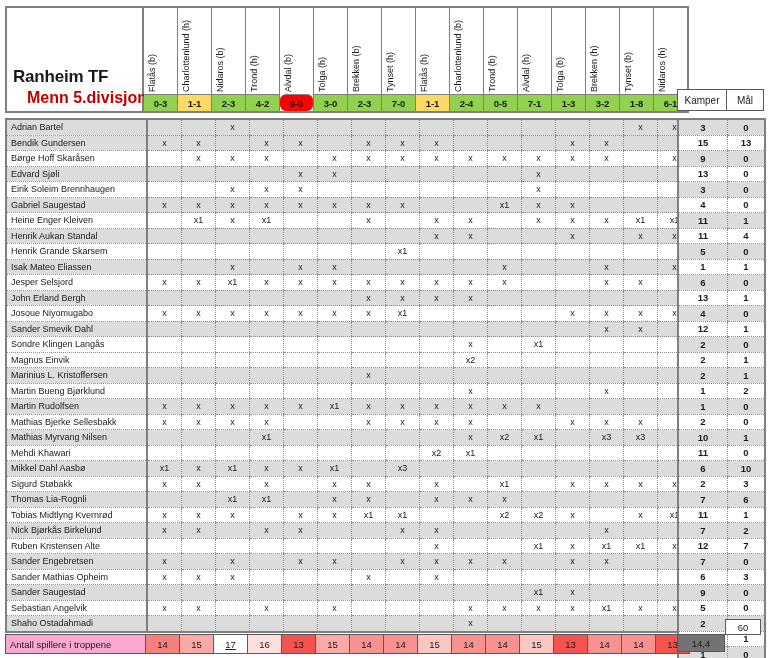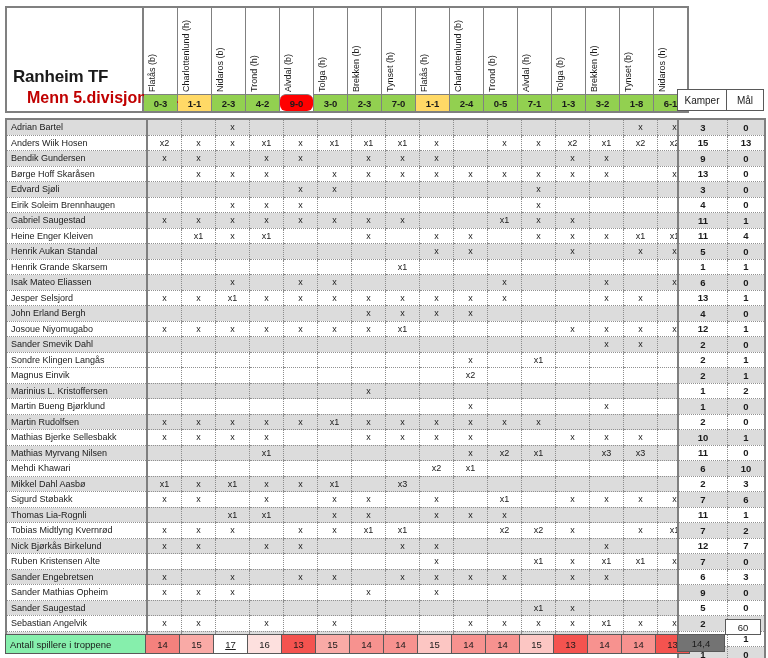--- a/index.html
+++ b/index.html
@@ -209,21 +209,21 @@
     height: 18px;
     font-size: 9.5px;
     color: #1a1a1a;
     text-align: center;
     border-left: 1px solid #595959;
   }
   .foot-label {
     width: 135px;
     text-align: left !important;
     padding-left: 4px !important;
-    background: #86efac;
+    background: #f9a8d4;
     border-left: none !important;
   }
   .foot-count {
     width: 33px;
     font-weight: normal;
   }
 
   #footer-avg {
     position: absolute;
     left: 677px;
@@ -374,39 +374,20 @@
           <td class="mark-cell"></td>
           <td class="mark-cell"></td>
           <td class="mark-cell"></td>
           <td class="mark-cell"></td>
           <td class="mark-cell"></td>
           <td class="mark-cell"></td>
           <td class="mark-cell"></td>
           <td class="mark-cell"></td>
           <td class="mark-cell">x</td>
           <td class="mark-cell">x</td>
-        </tr>
-        <tr class="band-plain">
-          <td class="name-cell">Anders Wiik Hosen</td>
-          <td class="mark-cell">x2</td>
-          <td class="mark-cell">x</td>
-          <td class="mark-cell">x</td>
-          <td class="mark-cell">x1</td>
-          <td class="mark-cell">x</td>
-          <td class="mark-cell">x1</td>
-          <td class="mark-cell">x1</td>
-          <td class="mark-cell">x1</td>
-          <td class="mark-cell">x</td>
-          <td class="mark-cell"></td>
-          <td class="mark-cell">x</td>
-          <td class="mark-cell">x</td>
-          <td class="mark-cell">x2</td>
-          <td class="mark-cell">x1</td>
-          <td class="mark-cell">x2</td>
-          <td class="mark-cell">x2</td>
         </tr>
         <tr class="band-shade">
           <td class="name-cell">Bendik Gundersen</td>
           <td class="mark-cell">x</td>
           <td class="mark-cell">x</td>
           <td class="mark-cell"></td>
           <td class="mark-cell">x</td>
           <td class="mark-cell">x</td>
           <td class="mark-cell"></td>
           <td class="mark-cell">x</td>

